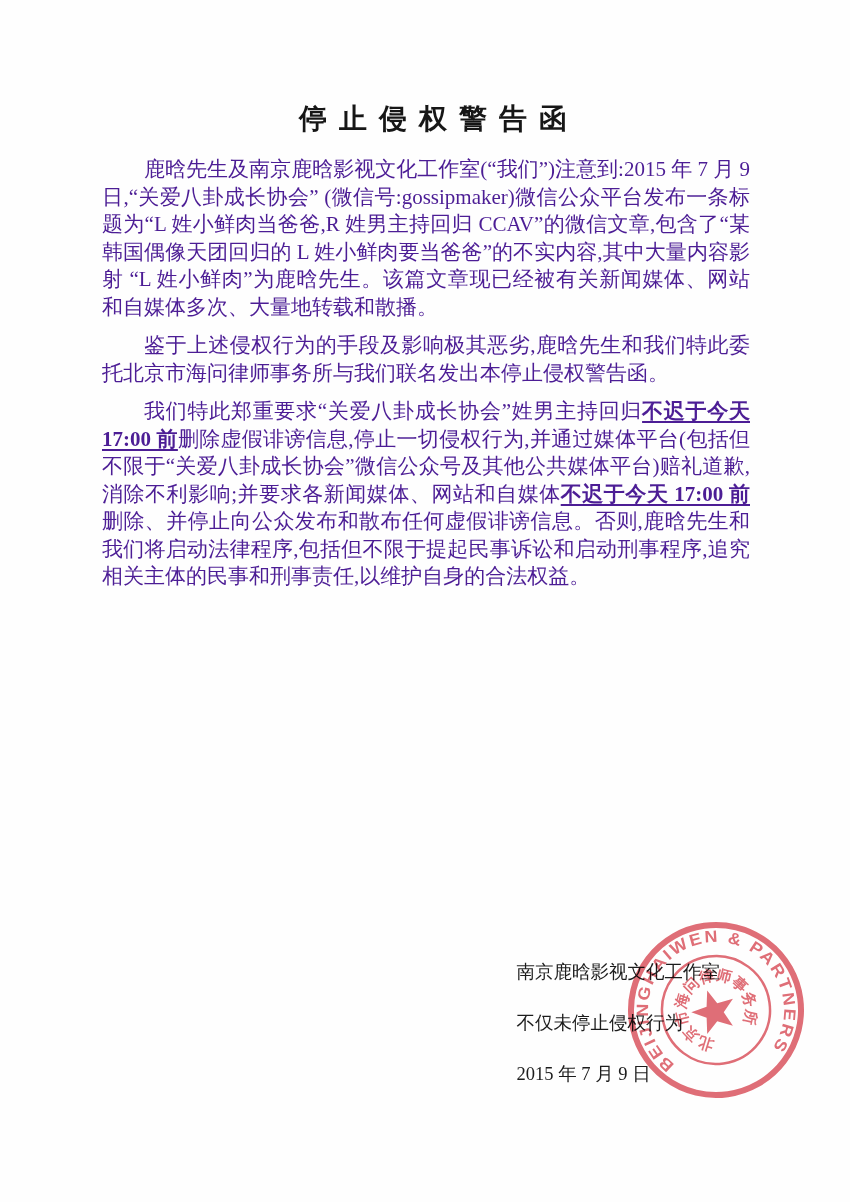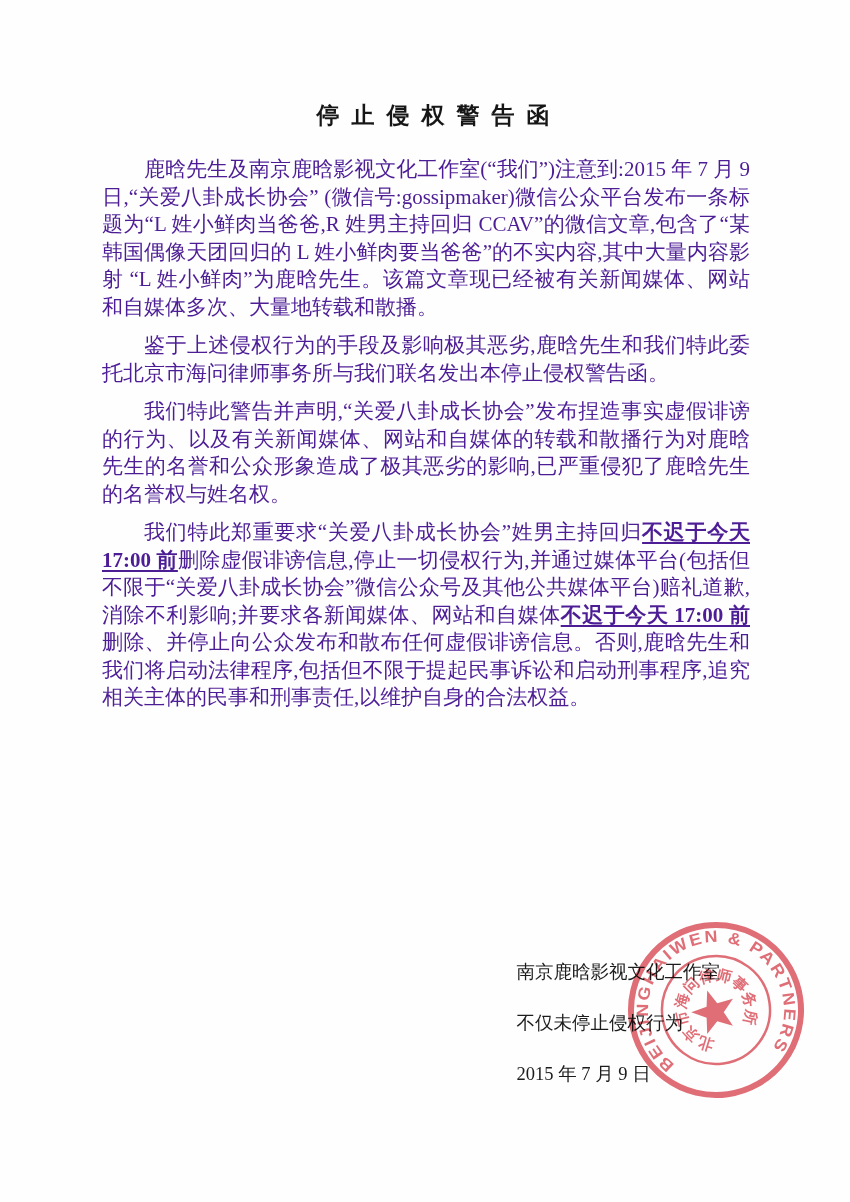--- a/index.html
+++ b/index.html
@@ -9,21 +9,21 @@
     margin:0 auto;
     background:#fefefe;
     color:#1d1d1d;
     font-family:"Liberation Serif","DejaVu Serif",serif;
     overflow:hidden;
   }
   .title {
     position:absolute; top:100px; left:16px; right:0;
     margin:0;
     text-align:center;
-    font-size:23px; font-weight:bold;
+    font-size:28px; font-weight:bold;
     letter-spacing:12px; text-indent:12px;
     color:#161616;
   }
   .body {
     position:absolute; top:156px; left:102px; width:648px;
     font-size:21px; line-height:27.5px;
     text-align:justify;
     color:#4c1d95;
   }
   .body p { margin:0 0 11px 0; text-indent:2em; }
@@ -62,21 +62,20 @@
 </head>
 <body>
 
 <div class="page">
 
   <h1 class="title">停止侵权警告函</h1>
 
   <div class="body">
       <p><span>鹿晗先生及南京鹿晗影视文化工作室(“我们”)注意到:2015 年 7 月 9 日,“关爱八卦成长协会” (微信号:gossipmaker)微信公众平台发布一条标题为“L 姓小鲜肉当爸爸,R 姓男主持回归 CCAV”的微信文章,包含了“某韩国偶像天团回归的 L 姓小鲜肉要当爸爸”的不实内容,其中大量内容影射 “L 姓小鲜肉”为鹿晗先生。该篇文章现已经被有关新闻媒体、网站和自媒体多次、大量地转载和散播。</span></p>
       <p><span>鉴于上述侵权行为的手段及影响极其恶劣,鹿晗先生和我们特此委托北京市海问律师事务所与我们联名发出本停止侵权警告函。</span></p>
-      <p><span>我们特此警告并声明,“关爱八卦成长协会”发布捏造事实虚假诽谤的行为、以及有关新闻媒体、网站和自媒体的转载和散播行为对鹿晗先生的名誉和公众形象造成了极其恶劣的影响,已严重侵犯了鹿晗先生的名誉权与姓名权。</span></p>
       <p><span>我们特此郑重要求“关爱八卦成长协会”姓男主持回归</span><span class="em">不迟于今天 17:00 前</span><span>删除虚假诽谤信息,停止一切侵权行为,并通过媒体平台(包括但不限于“关爱八卦成长协会”微信公众号及其他公共媒体平台)赔礼道歉,消除不利影响;并要求各新闻媒体、网站和自媒体</span><span class="em">不迟于今天 17:00 前</span><span>删除、并停止向公众发布和散布任何虚假诽谤信息。否则,鹿晗先生和我们将启动法律程序,包括但不限于提起民事诉讼和启动刑事程序,追究相关主体的民事和刑事责任,以维护自身的合法权益。</span></p>
     </div>
 
   <div class="signature">
     <div class="sig-line">南京鹿晗影视文化工作室</div>
     <div class="sig-line">不仅未停止侵权行为</div>
     <div class="sig-line">2015 年 7 月 9 日</div>
   </div>
 
   <svg class="seal" viewBox="-95 -95 190 190" xmlns="http://www.w3.org/2000/svg">

